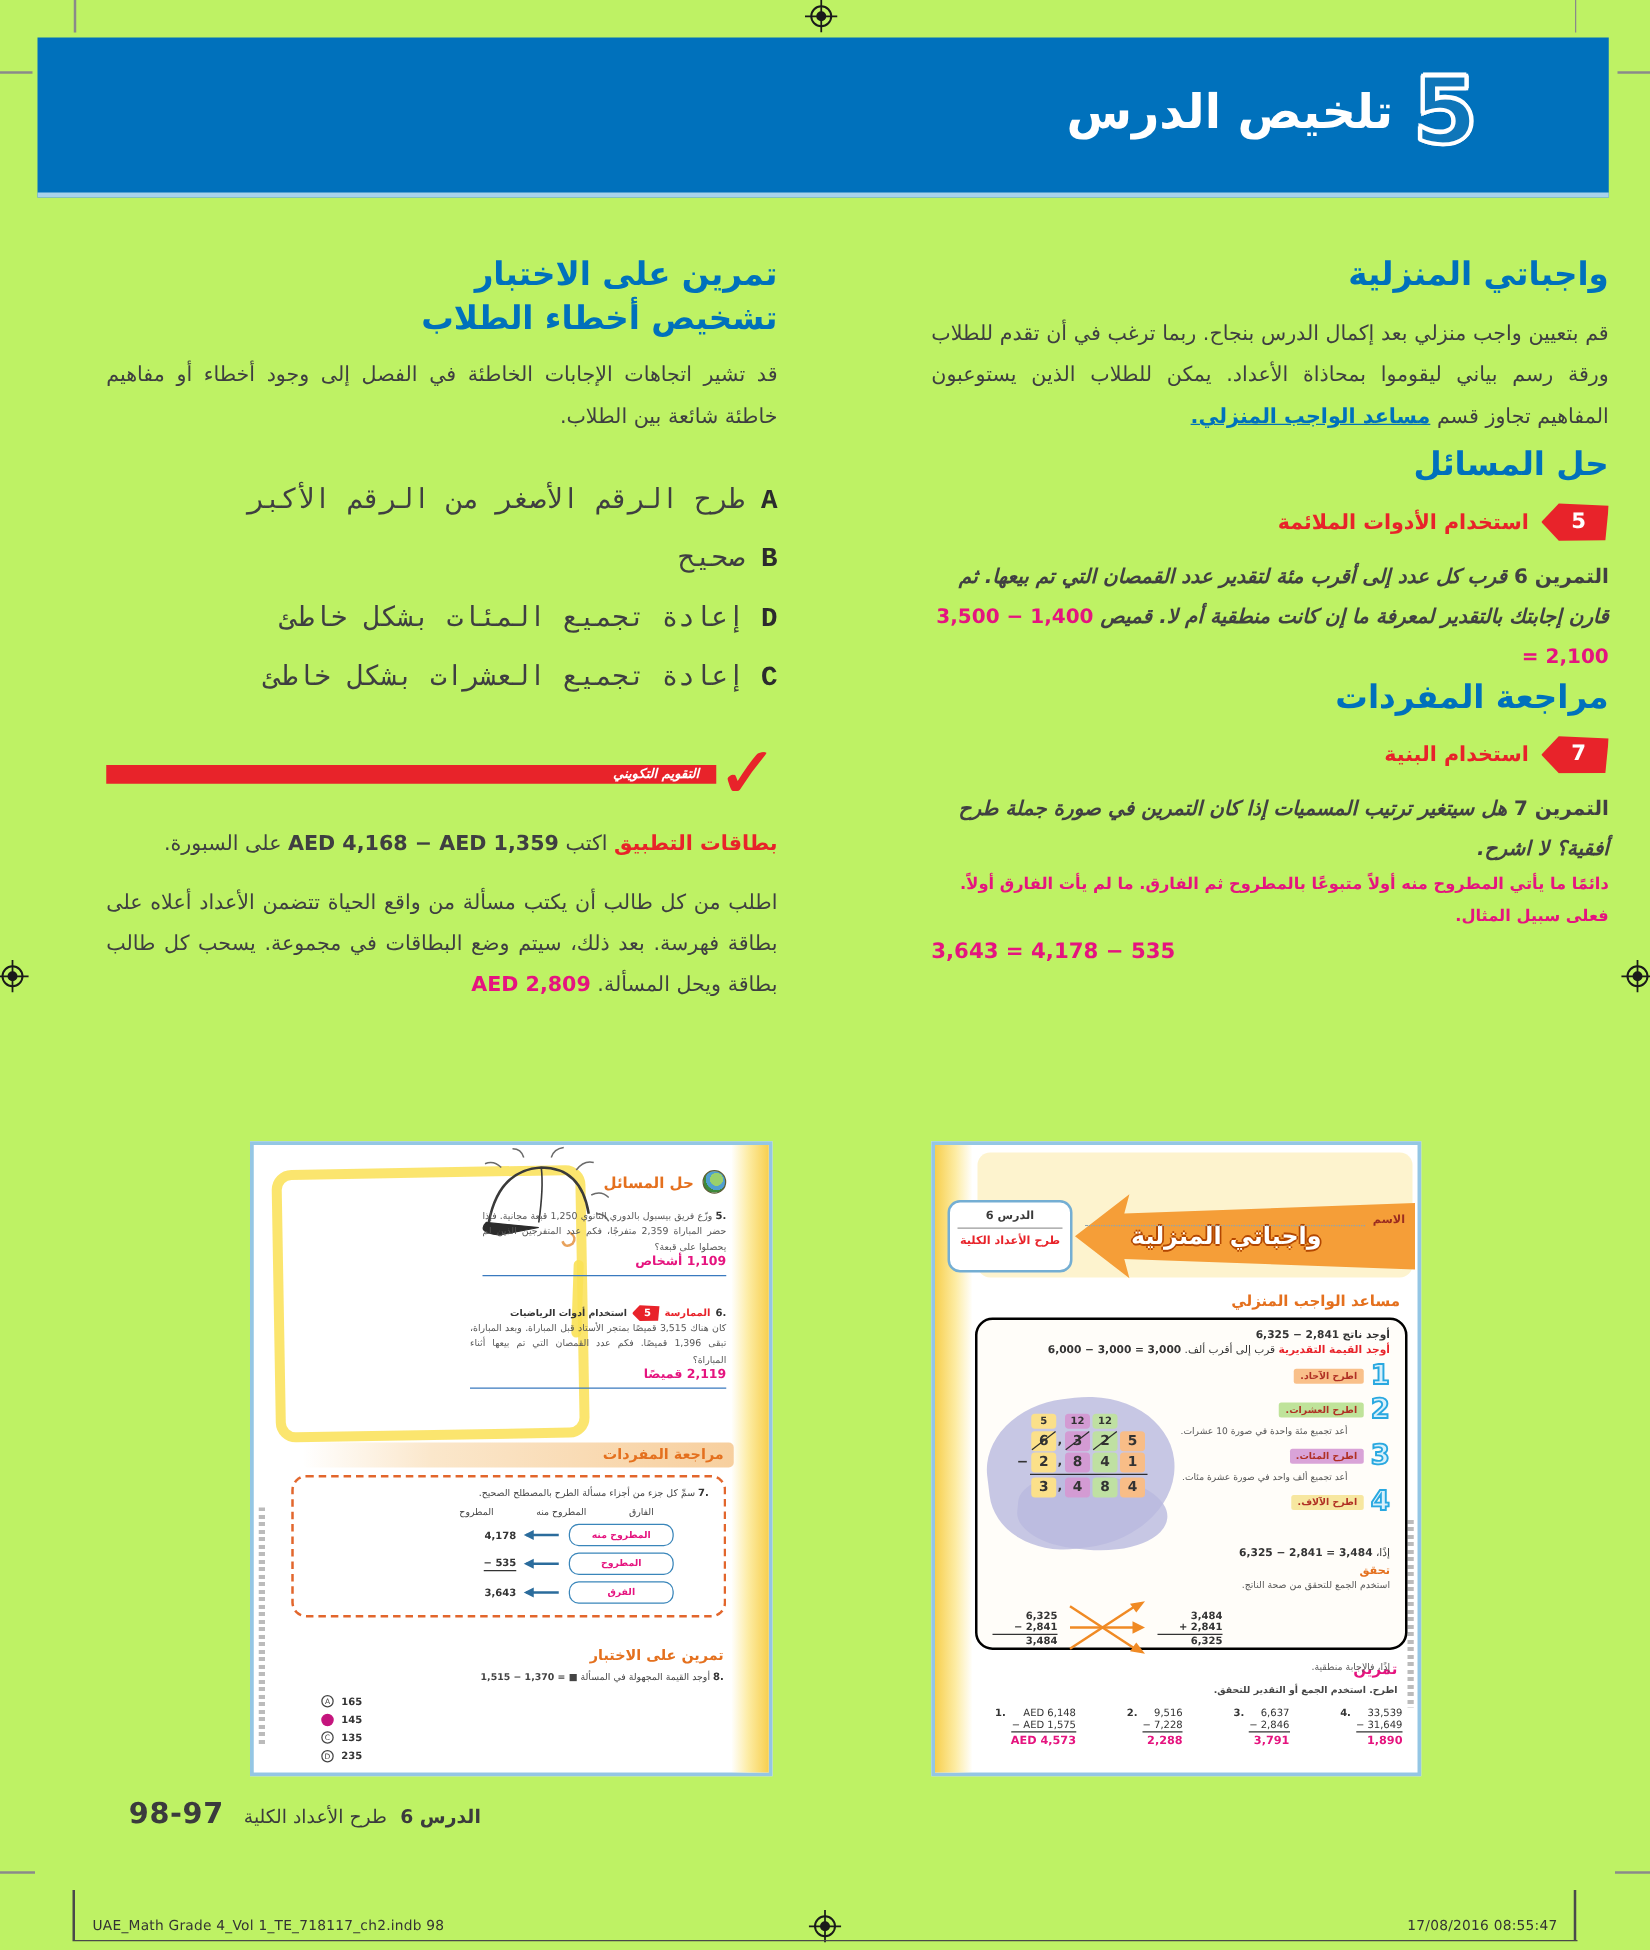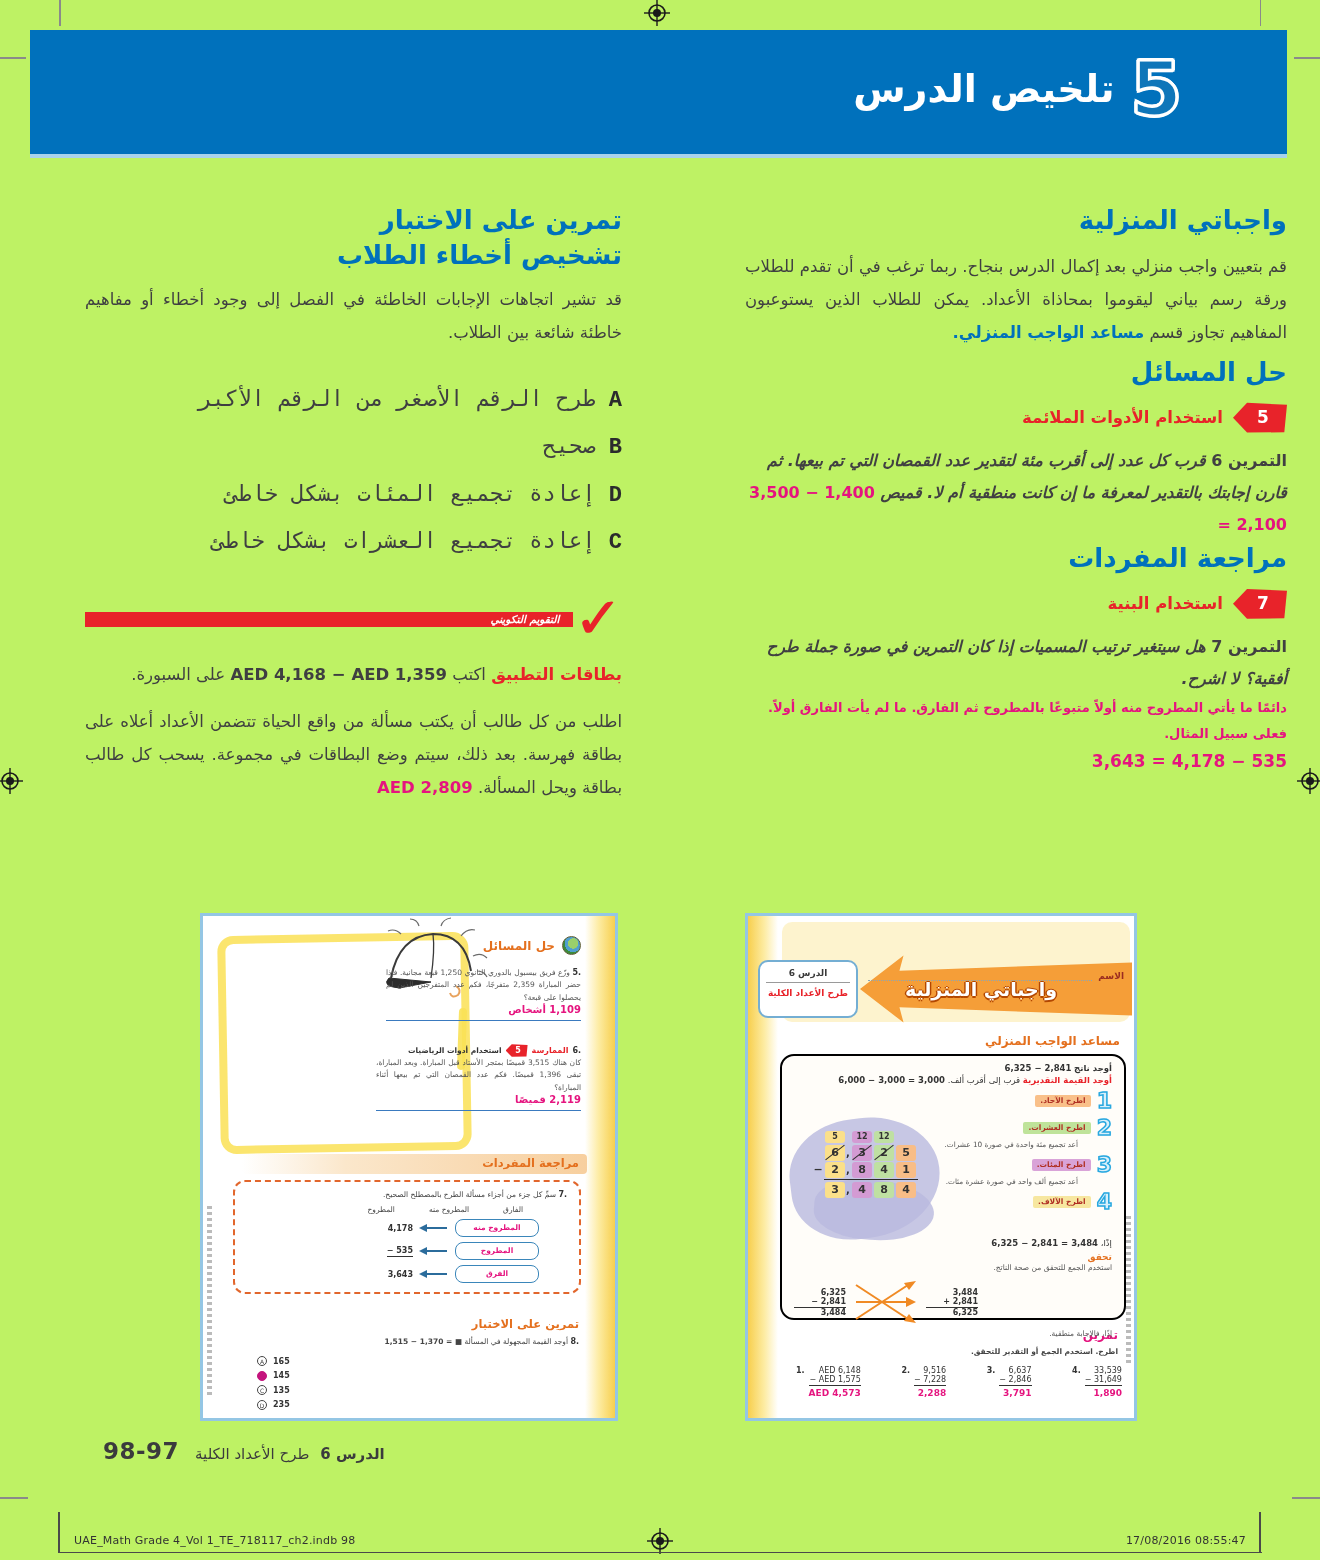--- a/index.html
+++ b/index.html
@@ -19,33 +19,33 @@
   .band-title{color:#fff;font-weight:bold;font-size:38px;}
   .band-num{color:#0f76b9;font-weight:bold;font-size:74px;line-height:1;
             -webkit-text-stroke:3px #ffffff;
             text-shadow:-2px 0 0 #fff,2px 0 0 #fff,0 -2px 0 #fff,0 2px 0 #fff;}
   
   .col{position:absolute;direction:rtl;text-align:right;}
   .col-right{right:33px;top:203px;width:542px;}
   .col-left{left:85px;top:203px;width:537px;}
   h2.sec{color:#0071bc;font-size:26px;font-weight:bold;margin:0 0 12px 0;line-height:1.35;}
   p.body{font-size:16.5px;line-height:2.0;margin:0 0 6px 0;text-align:justify;color:#3f3f41;}
-  .blue-bold{color:#0071bc;font-weight:bold;}
+  .blue-bold{color:#0071bc;font-weight:bold;text-decoration:underline;}
   .mt26{margin-top:26px;}
   .badge-row{display:flex;direction:rtl;align-items:center;gap:10px;margin:6px 0 12px 0;}
   .mp-arrow{position:relative;width:54px;height:31px;background:#e8232a;
             clip-path:polygon(0 50%,26% 2%,100% 8%,95% 97%,26% 98%);
             color:#fff;font-weight:bold;font-size:17px;text-align:center;line-height:31px;
             padding-left:6px;box-sizing:border-box;flex:none;}
   .badge-label{color:#e8232a;font-weight:bold;font-size:16.5px;}
   p.ex{font-size:16px;line-height:2.0;margin:0;color:#414042;font-weight:bold;}
   .ex-italic{font-style:italic;}
   .eq{direction:ltr;unicode-bidi:isolate;font-weight:bold;}
   .eq-pink{color:#e5147f;}
-  .eq-line{text-align:right;font-size:17px;margin-top:4px;}
+  .eq-line{text-align:left;font-size:17px;margin-top:4px;}
   .answer-text{color:#e5147f;font-weight:bold;font-size:13px;line-height:2.0;margin:0;}
   .list{margin:28px 0 0 0;font-size:22px;line-height:2.15;font-family:Liberation Mono, monospace;}
   .list .ltr-letter{font-weight:bold;color:#2b2b2d;direction:ltr;unicode-bidi:isolate;}
   
   .fa-row{position:relative;display:flex;direction:rtl;align-items:flex-start;margin:44px 0 26px 0;height:22px;}
   .fa-check{color:#e8232a;font-size:58px;font-weight:bold;line-height:0;position:relative;top:8px;
             text-shadow:1px 0 0 #e8232a;flex:none;}
   .fa-bar{background:#e8232a;height:15px;flex:1;margin-top:2px;display:flex;direction:rtl;align-items:center;}
   .fa-bar span{color:#fff;font-size:10.5px;font-weight:bold;padding:0 14px 2px 0;font-style:italic;}
   .red-bold{color:#e8232a;font-weight:bold;}

